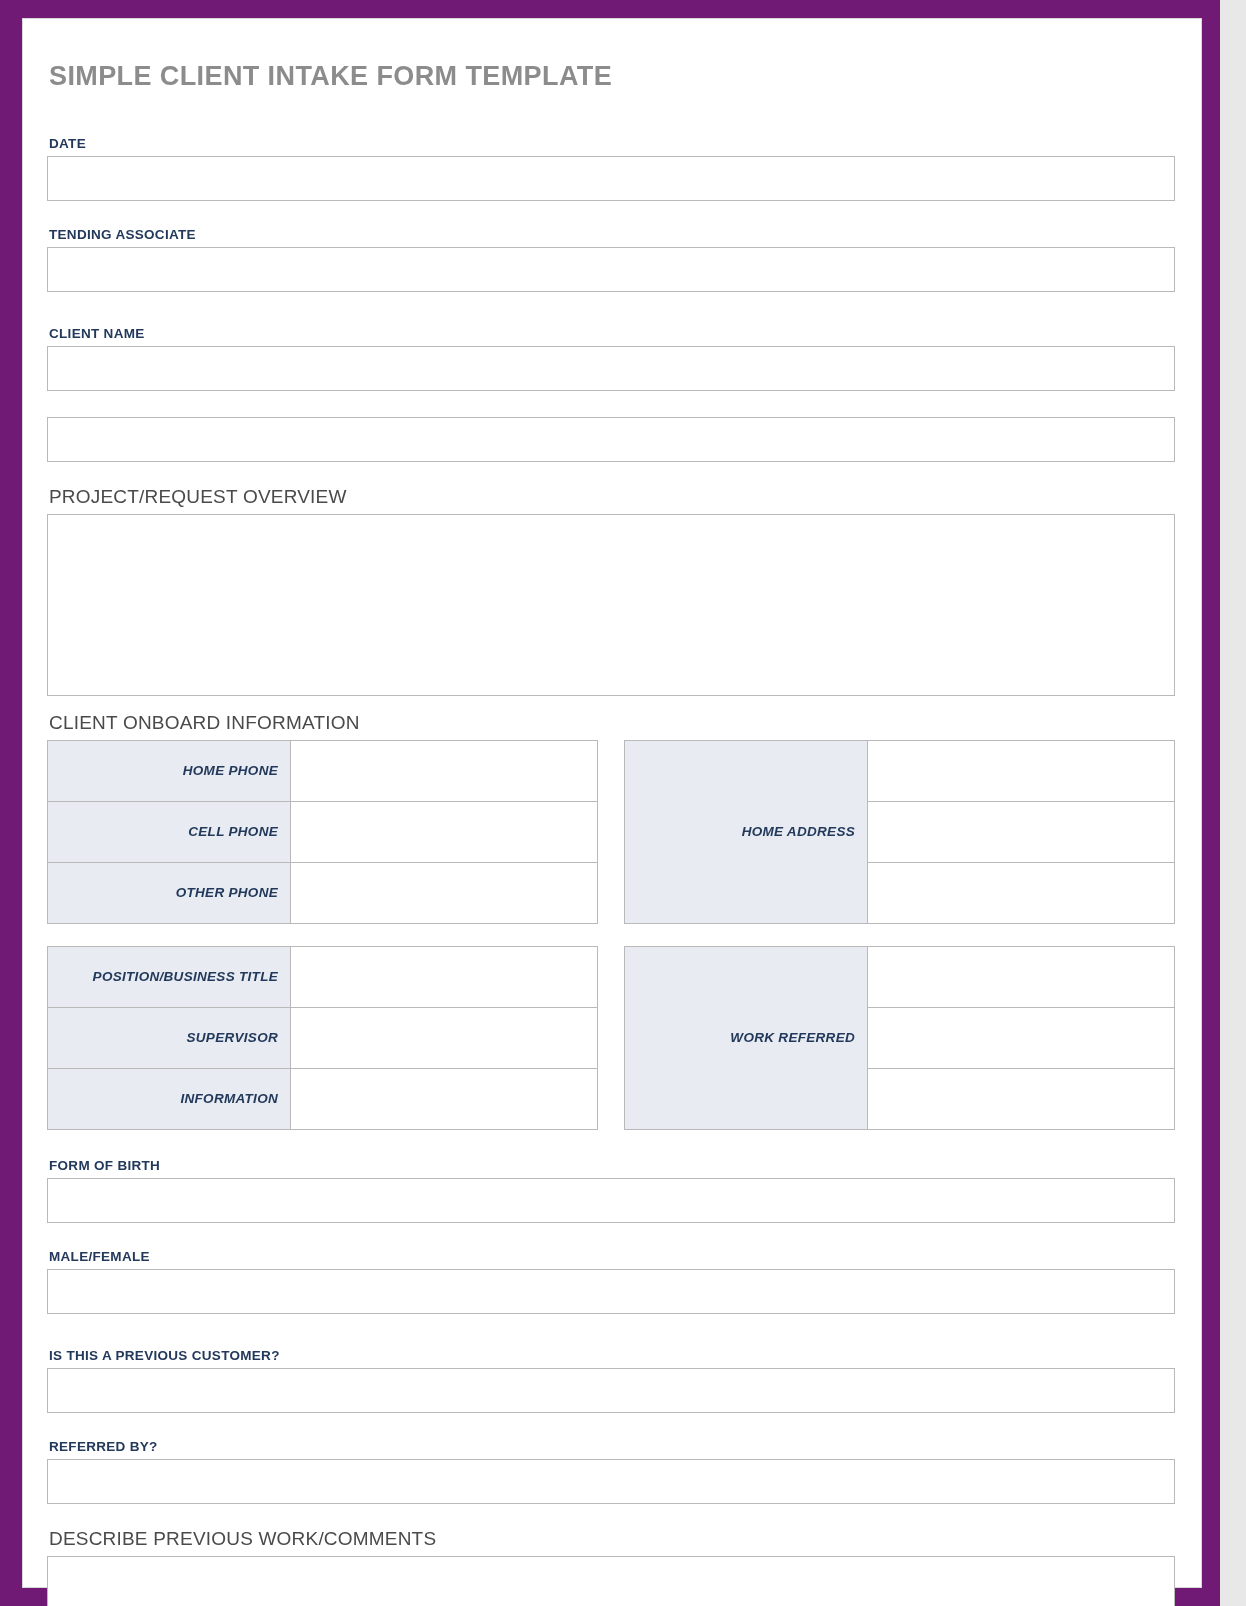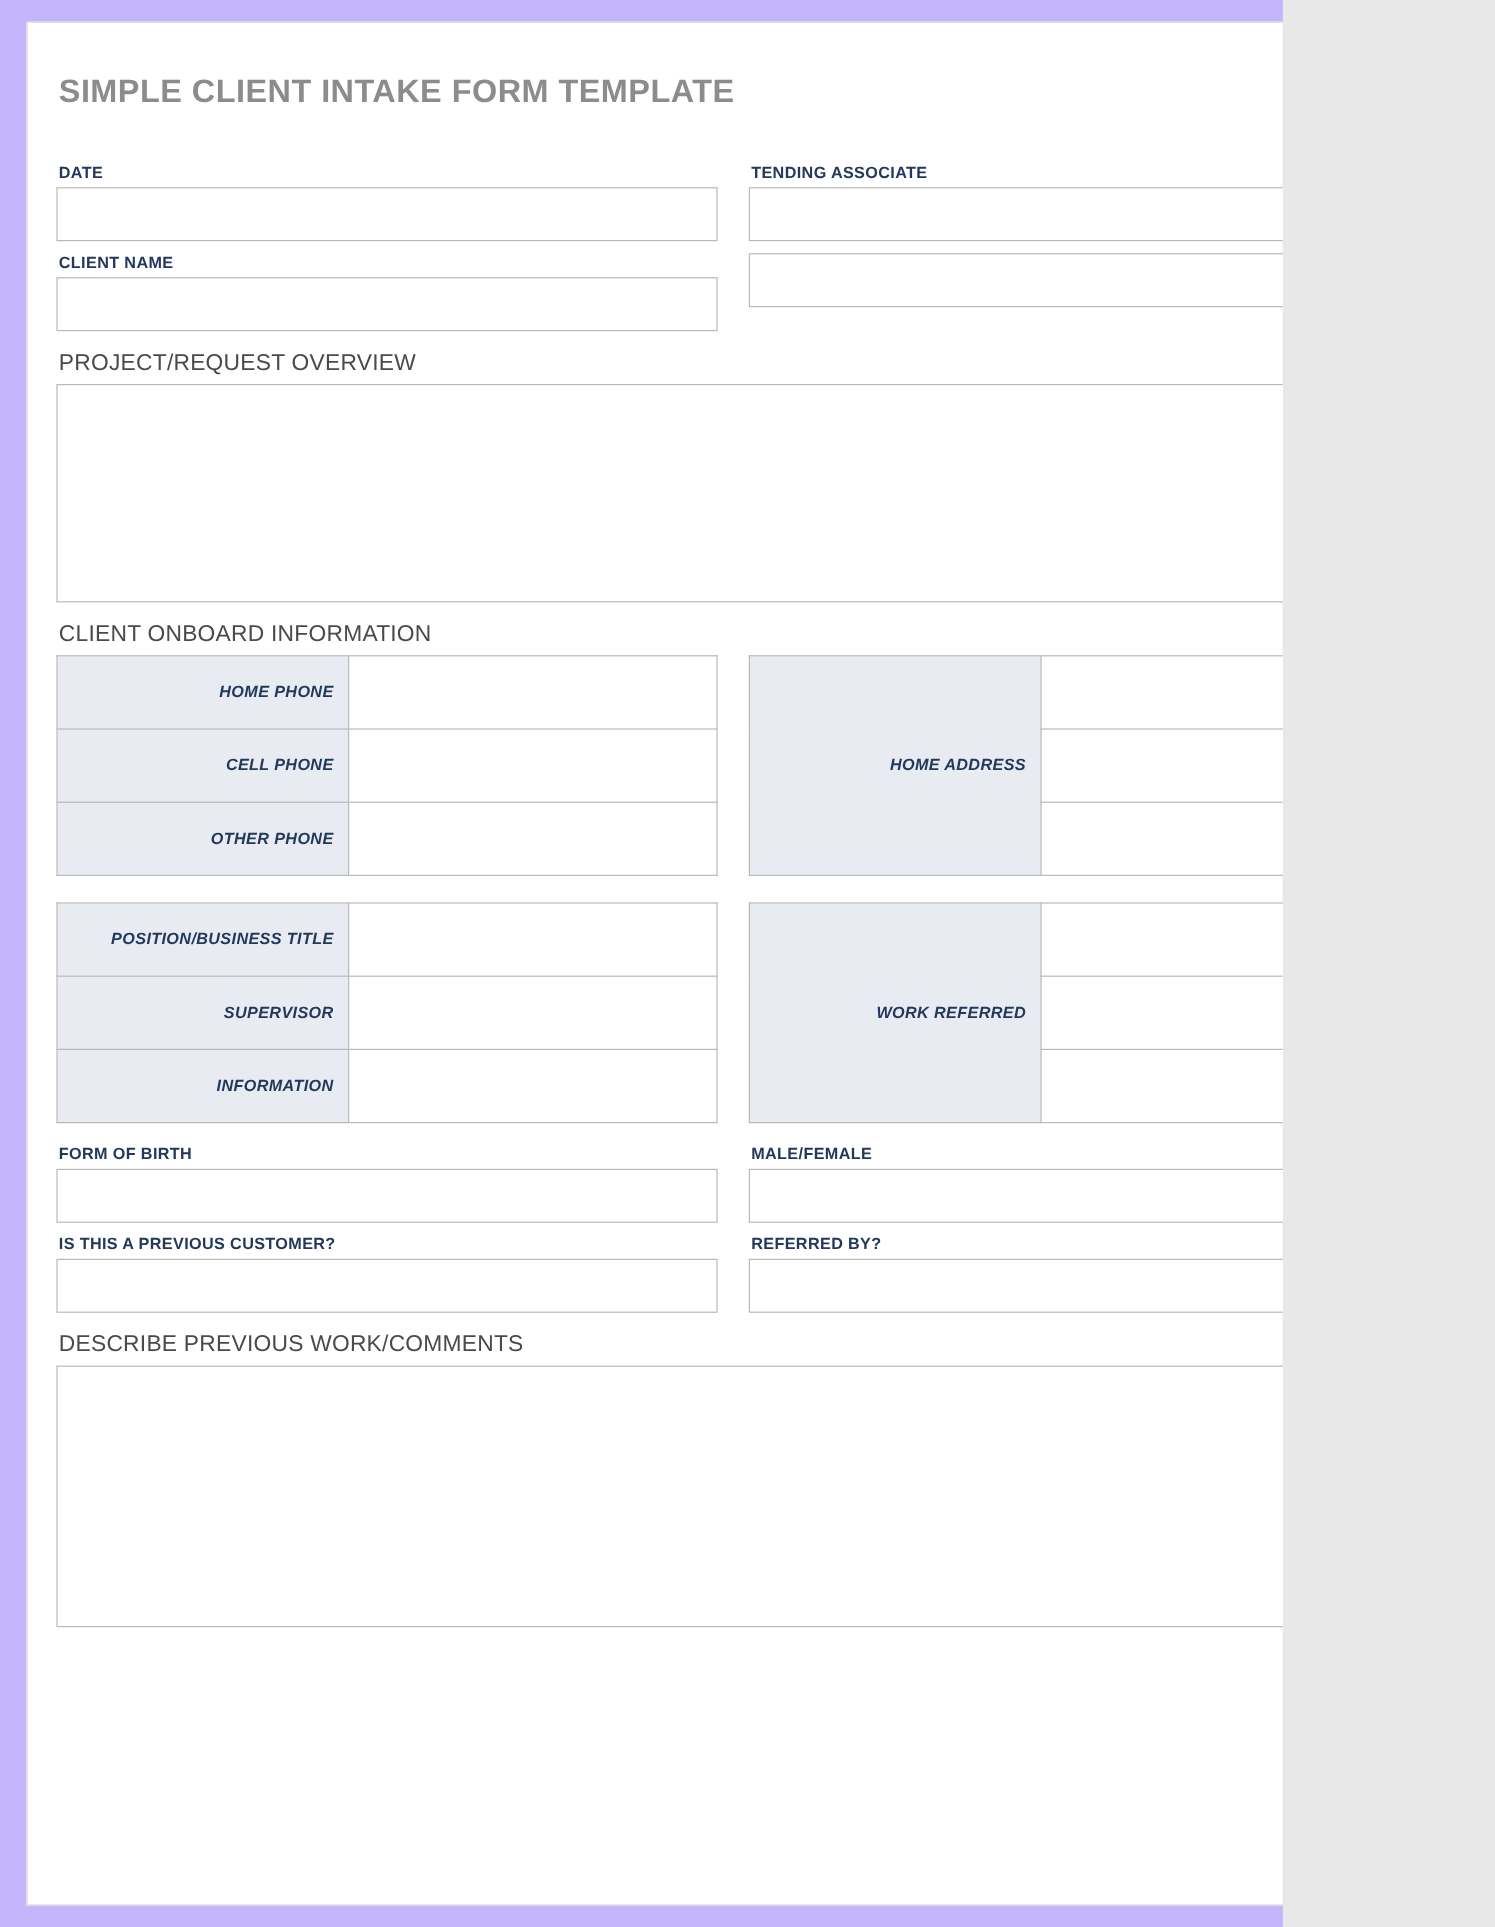--- a/index.html
+++ b/index.html
@@ -2,24 +2,24 @@
 <html><head>
 <meta charset="utf-8">
 <style>
   html, body {
     margin: 0;
     padding: 0;
     background: #e8e8e8;
     font-family: "Liberation Sans", sans-serif;
   }
   .page {
-    width: 1069px;
+    width: 1220px;
     height: 1606px;
     box-sizing: border-box;
-    background: #c4b5fd;
+    background: #701a75;
     position: relative;
     overflow: hidden;
   }
   .sheet {
     position: absolute;
     left: 22px;
     top: 18px;
     width: 1180px;
     height: 1570px;
     background: #ffffff;
@@ -35,21 +35,22 @@
   .doc-title {
     font-size: 27px;
     font-weight: bold;
     color: #8c8c8c;
     letter-spacing: 0.4px;
     margin: 0 0 44px 2px;
   }
   .row2 {
     display: flex;
     gap: 26px;
-    margin-bottom: 0;
+    margin-bottom: 24px;
+    flex-direction: column;
   }
   .col {
     flex: 1;
   }
   .fld-label {
     font-size: 13.5px;
     font-weight: bold;
     color: #23395b;
     letter-spacing: 0.3px;
     margin: 0 0 5px 2px;
@@ -99,21 +100,21 @@
     font-weight: bold;
     text-align: right;
     letter-spacing: 0.3px;
     line-height: 1.25;
     vertical-align: middle;
   }
   td.val {
     background: #ffffff;
   }
   .mb-gap { margin-bottom: 22px; }
-  .mb-gap2 { margin-bottom: 18px; }
+  .mb-gap2 { margin-bottom: 28px; }
   .spacer-10 { height: 10px; }
 </style>
 </head>
 <body>
 
 <div class="page">
   <div class="sheet">
     <div class="inner">
 
       <h1 class="doc-title">SIMPLE CLIENT INTAKE FORM TEMPLATE</h1>

